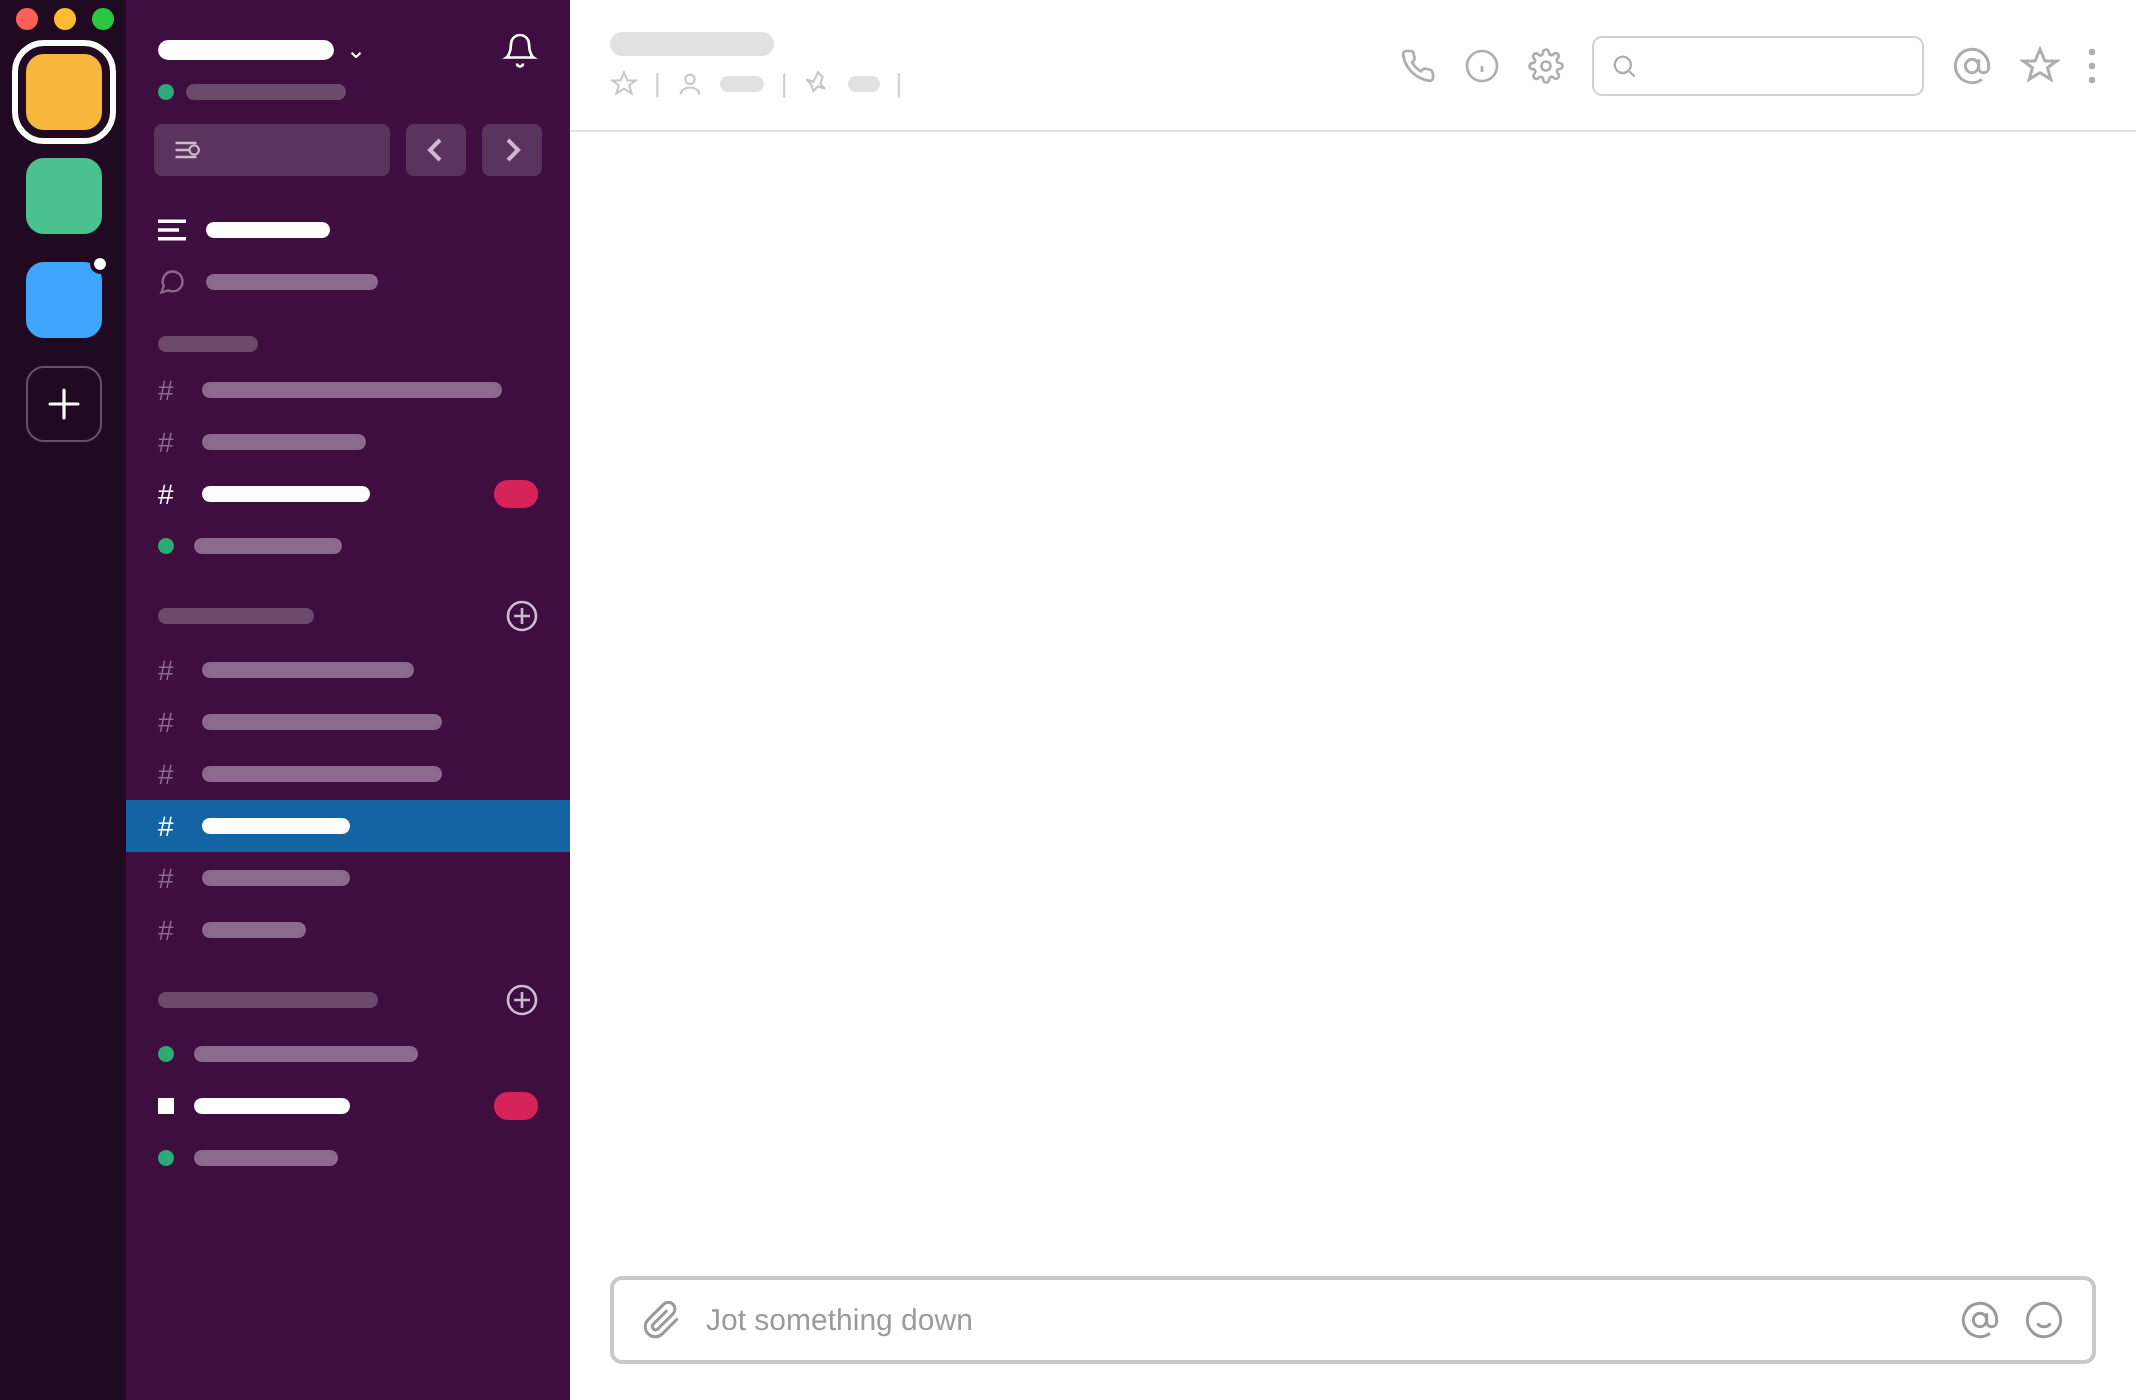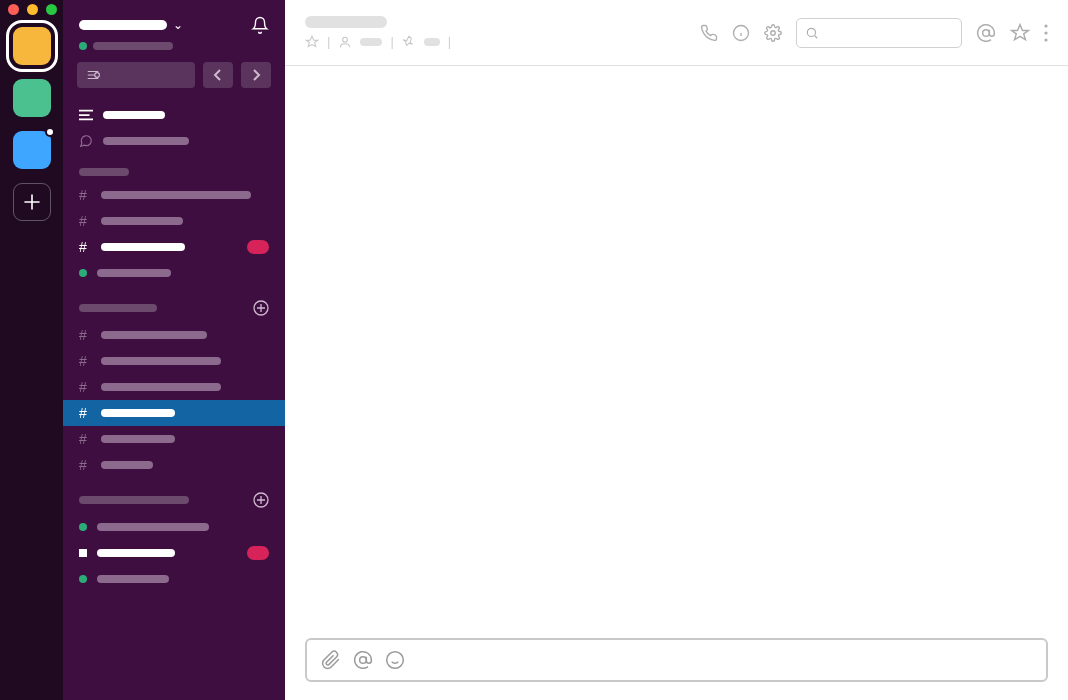--- a/index.html
+++ b/index.html
@@ -274,20 +274,21 @@
         </span>
     </div>
   </div>
   <div class="content">
     <div class="composer">
       <span>
           <svg width="20" height="20" viewBox="0 0 24 24" fill="none" stroke="#9b9b9b" stroke-width="1.8">
             <path d="M21.4 11.1l-9.2 9.2a6 6 0 0 1-8.5-8.5l9.2-9.2a4 4 0 0 1 5.7 5.7l-9.2 9.2a2 2 0 0 1-2.8-2.8l8.5-8.5"></path>
           </svg>
         </span>
+      <input type="text" placeholder="Jot something down" style="">
       <span>
           <svg width="20" height="20" viewBox="0 0 24 24" fill="none" stroke="#9b9b9b" stroke-width="1.8">
             <circle cx="12" cy="12" r="4"></circle>
             <path d="M16 8v5a3 3 0 0 0 6 0v-1a10 10 0 1 0-4 8"></path>
           </svg>
         </span>
       <span>
           <svg width="20" height="20" viewBox="0 0 24 24" fill="none" stroke="#9b9b9b" stroke-width="1.8">
             <circle cx="12" cy="12" r="10"></circle>
             <path d="M8 14s1.5 2 4 2 4-2 4-2M9 9h.01M15 9h.01"></path>

